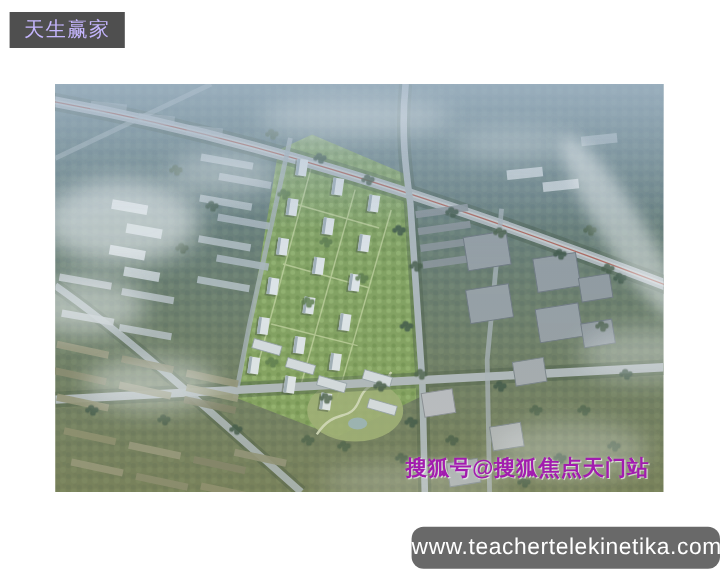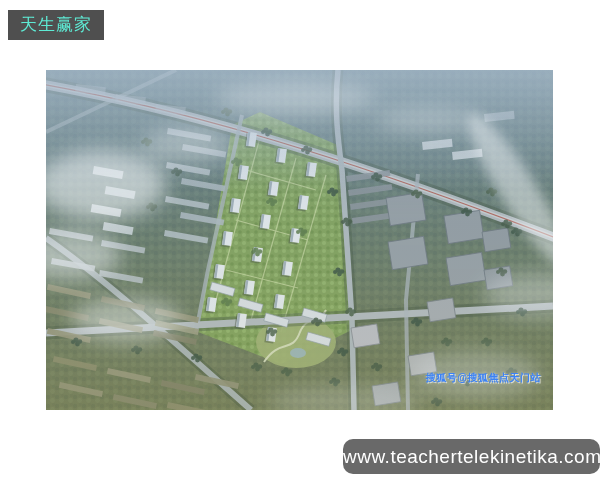--- a/index.html
+++ b/index.html
@@ -1,24 +1,24 @@
 <!DOCTYPE html>
 <html><head>
 <meta charset="utf-8">
 <style>
   html,body{margin:0;padding:0;background:#ffffff;}
   .page{position:relative;width:600px;height:480px;background:#ffffff;overflow:hidden;
         font-family:"Liberation Sans",sans-serif;}
   .badge{position:absolute;left:8px;top:10px;height:30px;line-height:30px;
-         padding:0 12px;color:#5eead4;font-size:17px;letter-spacing:1px;
+         padding:0 12px;color:#c4b5fd;font-size:17px;letter-spacing:1px;
          background:#4f4f4f;white-space:nowrap;}
   .photo{position:absolute;left:46px;top:70px;width:507px;height:340px;margin:0;}
   .photo svg{display:block;width:507px;height:340px;}
-  .wm{position:absolute;right:12px;bottom:25px;font-size:10px;font-weight:bold;
-      letter-spacing:.5px;color:#3b82f6;
+  .wm{position:absolute;right:12px;bottom:8px;font-size:18px;font-weight:bold;
+      letter-spacing:.5px;color:#a21caf;
       text-shadow:1px 1px 0 rgba(255,255,255,.6),0 0 3px rgba(255,255,255,.35);
       white-space:nowrap;}
   .footer{position:absolute;right:0;top:439px;width:257px;height:35px;line-height:35px;
           text-align:center;color:#ffffff;font-size:19px;letter-spacing:.5px;
           background:#696969;white-space:nowrap;}
 </style>
 </head>
 <body>
 
 <div class="page">

